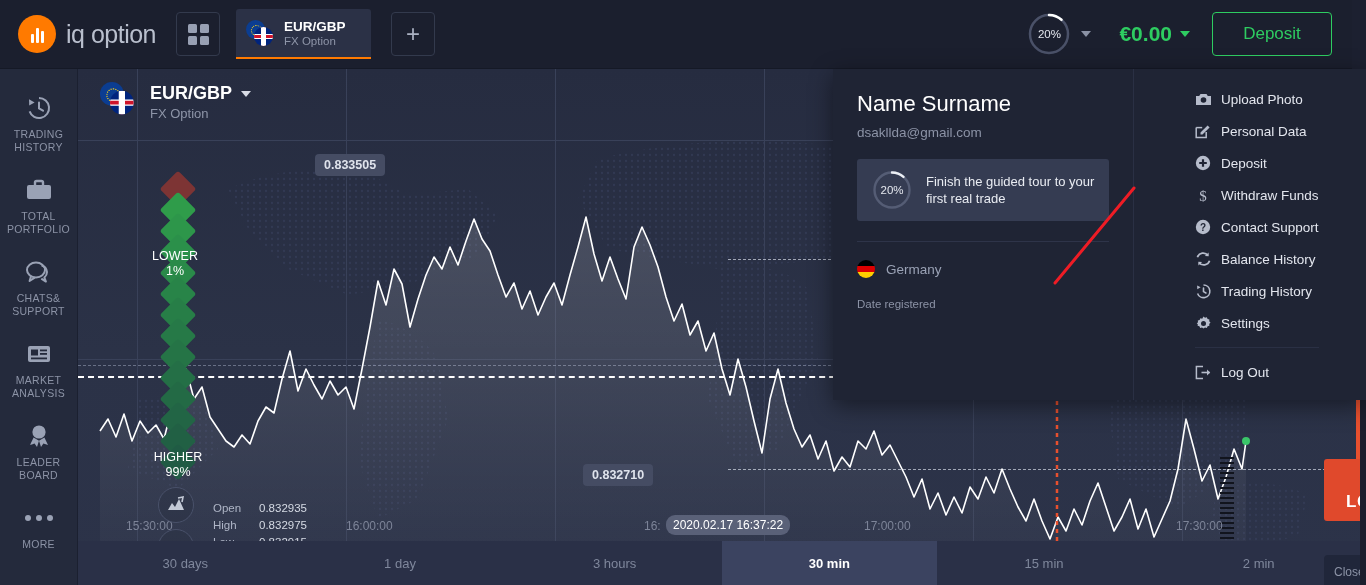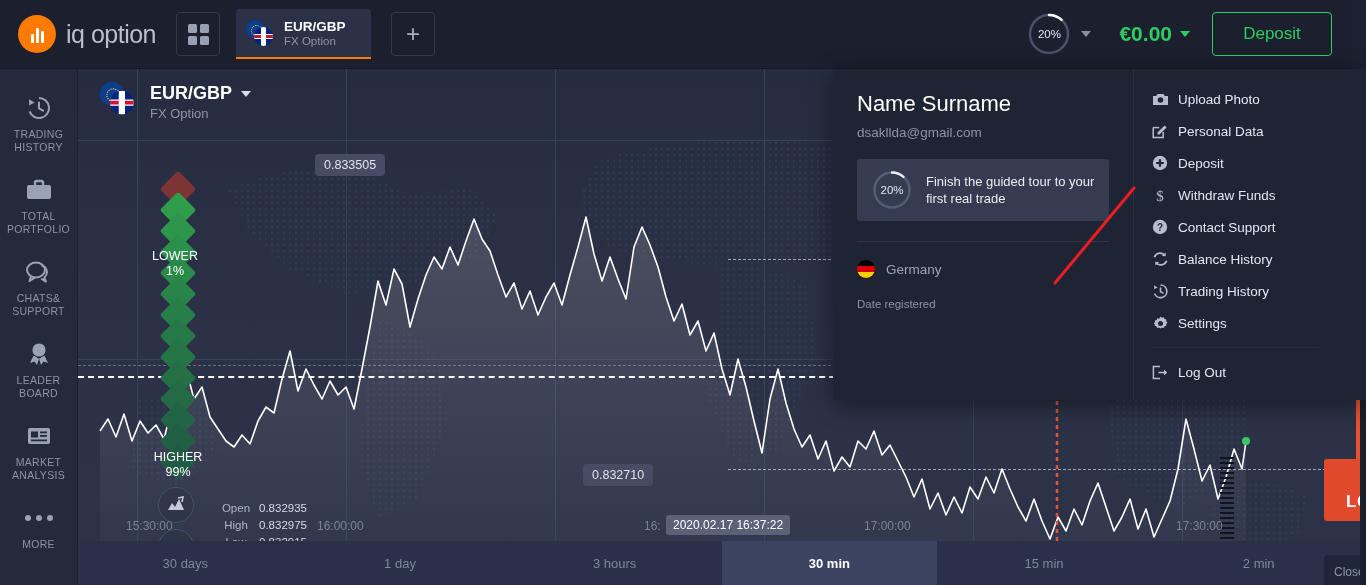--- a/index.html
+++ b/index.html
@@ -116,31 +116,31 @@
   .tool {
     width:36px; height:36px; border-radius:50%; border:1px solid #49516a;
     display:flex; align-items:center; justify-content:center; margin-bottom:6px;
     color:#c3c9d6; font-size:12.5px; background:rgba(40,46,64,.35);
   }
 
   
   #ohlc { position:absolute; left:135px; top:432px; z-index:6; font-size:11.5px; color:#aeb5c6; }
   #ohlc table { border-collapse:collapse; }
   #ohlc td { padding:0 0 3px 0; line-height:14px; }
-  #ohlc td.k { width:46px; color:#aeb5c6;text-align:center; }
+  #ohlc td.k { width:46px; color:#aeb5c6; }
   #ohlc td.v { color:#d5dae4; }
   #help-ico {
     position:absolute; left:-18px; bottom:2px; width:14px; height:14px; border-radius:50%;
     background:#4a5168; color:#ccd2de; font-size:9px; display:flex; align-items:center; justify-content:center;
   }
 
   
   .pbubble {
     position:absolute; background:#454c63; color:#dfe3ec; font-size:12.5px;
-    border-radius:4px; padding:4px 9px; z-index:6;
+    border-radius:4px; padding:4px 9px; z-index:6;font-weight:bold;
   }
 
   
   #zoomc { position:absolute; left:595px; top:480px; display:flex; gap:6px; z-index:7; }
   .zbtn {
     width:34px;height:34px;border-radius:50%;border:1px solid #4d real; border:1px solid #4d5569;
     display:flex;align-items:center;justify-content:center;color:#c8cdd9;font-size:17px;
     background:rgba(40,46,64,.3);
   }
 
@@ -178,21 +178,21 @@
     background:#20263a; border-radius:4px; padding:10px 10px 0 10px; z-index:10;
   }
   #closest .ct-t { color:#8c93a6; font-size:12px; }
   #closest .ct-row { display:flex; align-items:center; margin-top:5px; }
 
   
   #timeaxis { position:absolute; left:0; bottom:44px; width:100%; height:26px; z-index:6; }
   .tick { position:absolute; color:#7d8498; font-size:12px; top:4px; }
   #now-chip {
     position:absolute; background:#5a6178; color:#fff; font-size:12px;
-    padding:3px 7px; border-radius:3px; top:0;
+    padding:3px 7px; border-radius:9px; top:0;
   }
 
   
   #tfbar {
     position:absolute; left:0; bottom:0; width:1288px; height:44px;
     background:#2a3047; display:flex; z-index:9;
   }
   #tfbar .tf {
     flex:1; display:flex; align-items:center; justify-content:center;
     color:#7f879c; font-size:13px;
@@ -221,21 +221,21 @@
     color:#e4e7ee; font-size:11.5px; }
   #dd-tour-txt { color:#e9ecf2; font-size:13px; line-height:17px; margin-left:13px; }
   #dd-sep { height:1px; background:#2e3449; margin-top:20px; }
   #dd-country { display:flex; align-items:center; margin-top:18px; }
   .flag-de { width:18px;height:18px;border-radius:50%;overflow:hidden;flex:none; }
   .flag-de s{display:block;height:6px;}
   #dd-country span { color:#9aa2b5; font-size:13.5px; margin-left:11px; }
   #dd-reg-lbl { color:#8c93a6; font-size:11.5px; margin-top:20px; }
   #dd-reg-val { color:#fff; font-size:14px; margin-top:5px; }
 
-  #dd-right { width:204px; border-left:1px solid #2a3044; padding-top:14px; }
+  #dd-right { width:204px; border-left:1px solid #2a3044; padding-top:14px;padding-left:43px; }
   .mi { height:32px; display:flex; align-items:center; padding-left:18px; }
   .mi .mi-ico { width:26px; color:#b6bccb; display:flex; align-items:center; }
   .mi .mi-lbl { color:#e3e6ee; font-size:13.5px; }
   #mi-sep { height:1px; background:#2a3044; margin:8px 18px 8px 18px; }
 
   #red-arrow { position:absolute; left:1050px; top:180px; z-index:45; pointer-events:none; }
 </style>
 </head>
 <body>
 
@@ -326,50 +326,50 @@
     <div class="side-ico">
       <svg width="28" height="24" viewBox="0 0 28 24">
           <ellipse cx="11" cy="10" rx="9" ry="7.4" fill="none" stroke="#9aa2b5" stroke-width="2"></ellipse>
           <path d="M6 16.2 4.6 21l5.2-3.3" fill="none" stroke="#9aa2b5" stroke-width="2" stroke-linejoin="round"></path>
           <path d="M16.5 5.2A8 8 0 0 1 22 12a7.6 7.6 0 0 1-2.6 5.6l1.5 4-4.6-3" fill="none" stroke="#9aa2b5" stroke-width="2" stroke-linejoin="round"></path>
         </svg>
     </div>
     <div class="side-lbl">
       <div>CHATS&amp;</div>
         <div>SUPPORT</div>
-    </div>
-  </div>
-
-  <div class="side-item">
-    <div class="side-ico">
-      <svg width="26" height="26" viewBox="0 0 26 26">
-          <circle cx="13" cy="9" r="6.6" fill="#9aa2b5"></circle>
-          <path d="M7.6 14.5 4 22l4.6-1.6L11 24l2-6.2z" fill="#9aa2b5"></path>
-          <path d="M18.4 14.5 22 22l-4.6-1.6L15 24l-2-6.2z" fill="#9aa2b5"></path>
-        </svg>
-    </div>
-    <div class="side-lbl">
-      <div>LEADER</div>
-        <div>BOARD</div>
     </div>
   </div>
 
   <div class="side-item">
     <div class="side-ico">
       <svg width="26" height="22" viewBox="0 0 26 22">
           <rect x="2" y="3" width="22" height="16" rx="2" fill="#9aa2b5"></rect>
           <rect x="5" y="6.5" width="7" height="6" fill="#242a3c"></rect>
           <rect x="14" y="6.5" width="7" height="1.8" fill="#242a3c"></rect>
           <rect x="14" y="10" width="7" height="1.8" fill="#242a3c"></rect>
           <rect x="5" y="14.5" width="16" height="1.8" fill="#242a3c"></rect>
         </svg>
     </div>
     <div class="side-lbl">
       <div>MARKET</div>
         <div>ANALYSIS</div>
+    </div>
+  </div>
+
+  <div class="side-item">
+    <div class="side-ico">
+      <svg width="26" height="26" viewBox="0 0 26 26">
+          <circle cx="13" cy="9" r="6.6" fill="#9aa2b5"></circle>
+          <path d="M7.6 14.5 4 22l4.6-1.6L11 24l2-6.2z" fill="#9aa2b5"></path>
+          <path d="M18.4 14.5 22 22l-4.6-1.6L15 24l-2-6.2z" fill="#9aa2b5"></path>
+        </svg>
+    </div>
+    <div class="side-lbl">
+      <div>LEADER</div>
+        <div>BOARD</div>
     </div>
   </div>
 
   <div class="side-item">
     <div class="dots">
         <s></s>
         <s></s>
         <s></s>
       </div>
     <div class="side-lbl">
@@ -573,21 +573,21 @@
   <div id="closest">
     <div class="ct-t">Closest time</div>
     <div class="ct-row">
       
       
     </div>
   </div>
 
   <div id="timeaxis">
     <div class="tick" style="left:48px">15:30:00</div>
-    <div class="tick" style="left:239px">16:00:00</div>
+    <div class="tick" style="left:268px">16:00:00</div>
     <div class="tick" style="left:566px">16:</div>
     <div id="now-chip" style="left:588px">2020.02.17 16:37:22</div>
     <div class="tick" style="left:786px">17:00:00</div>
     <div class="tick" style="left:1098px">17:30:00</div>
   </div>
 
   <div id="tfbar">
     <div class="tf">30 days</div>
     <div class="tf">1 day</div>
     <div class="tf">3 hours</div>

